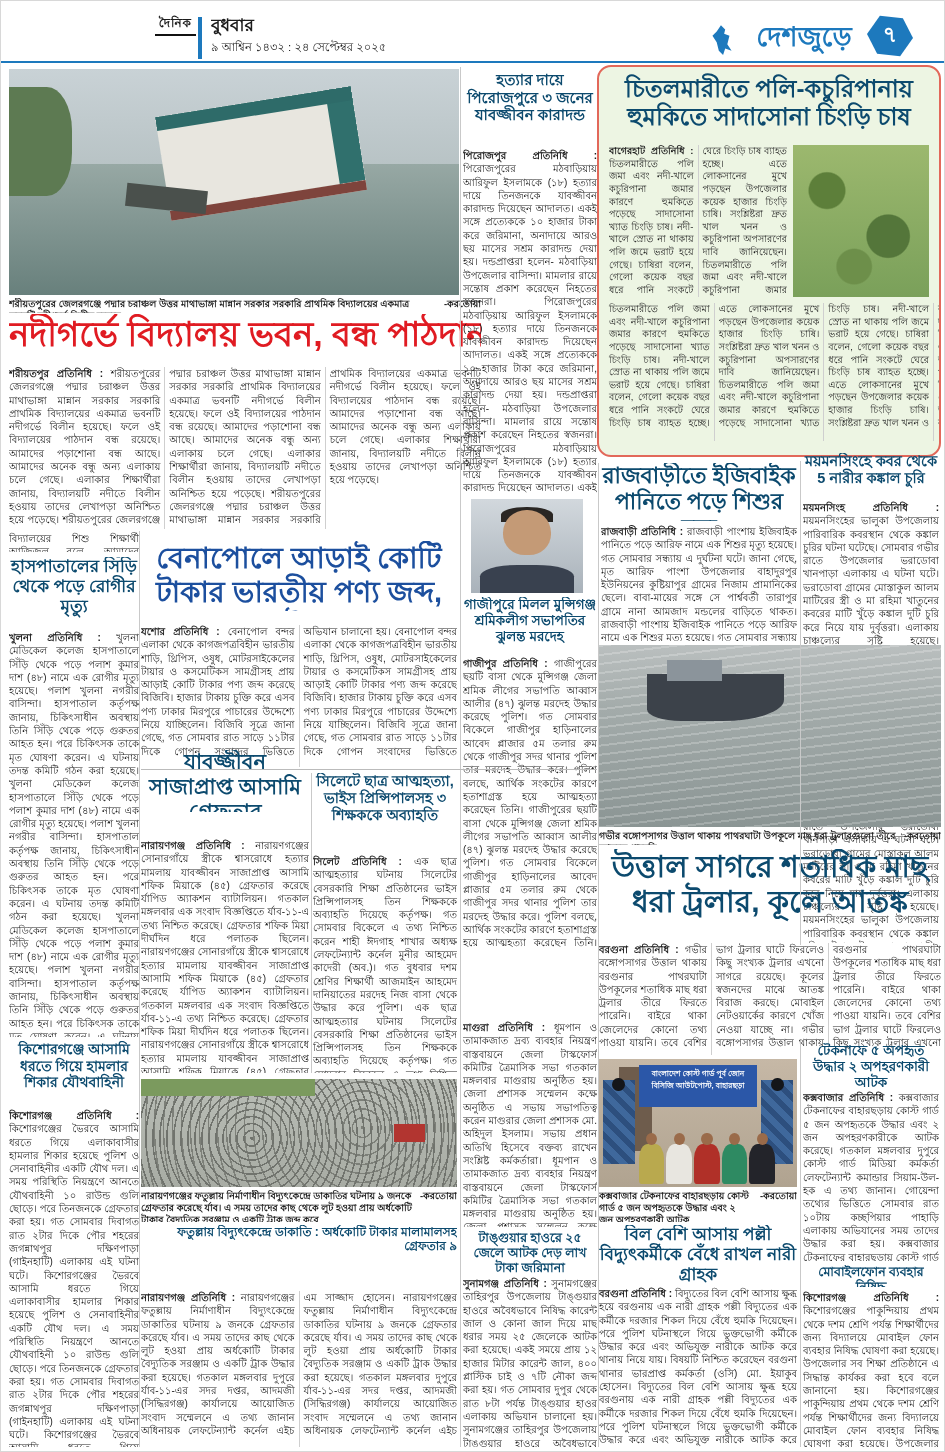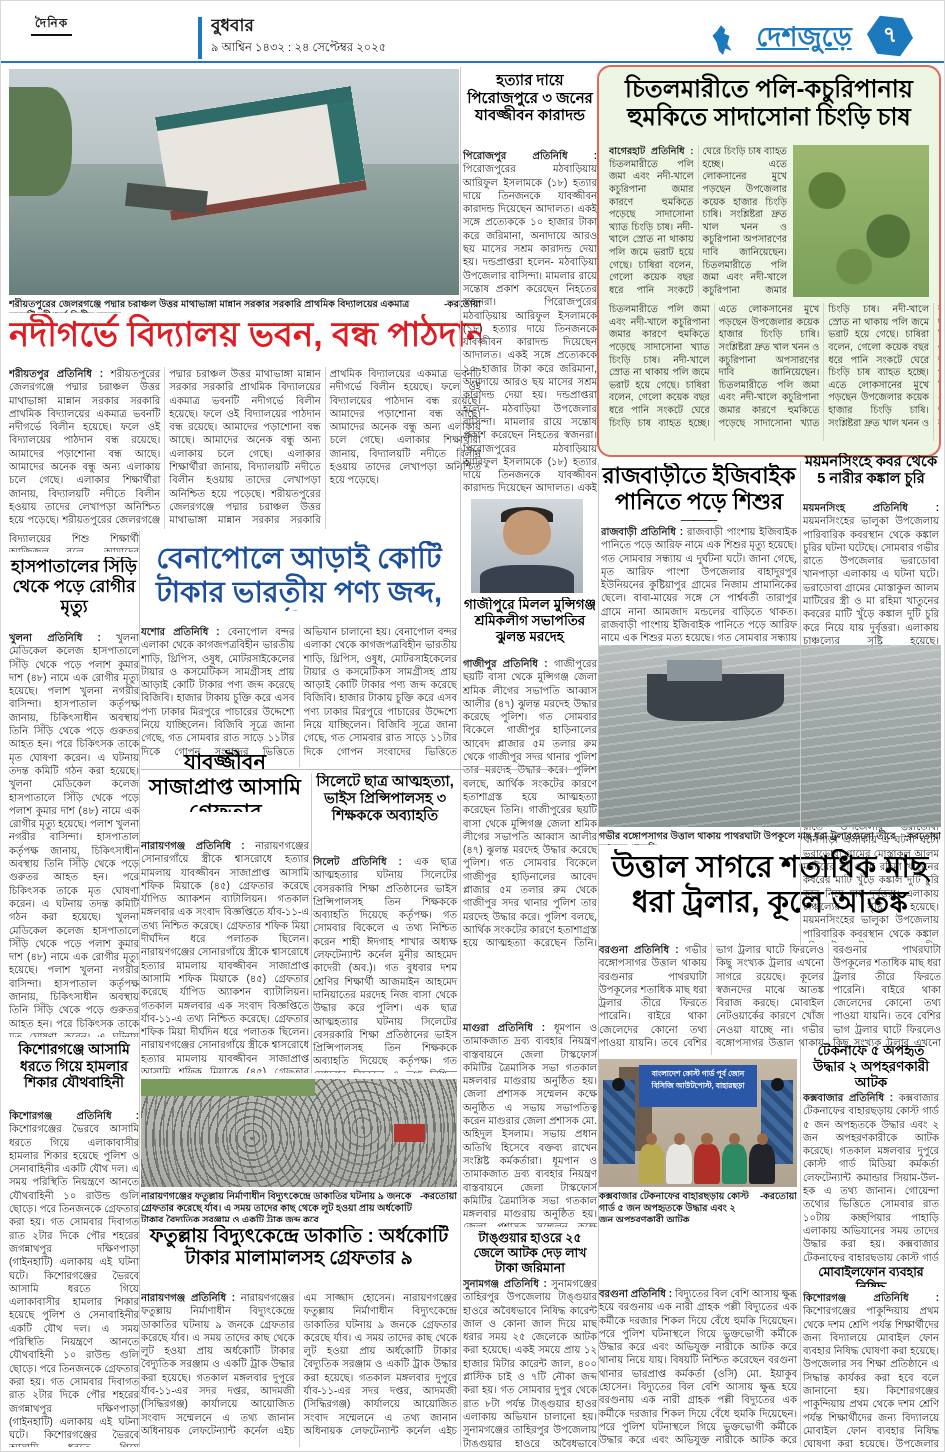--- a/index.html
+++ b/index.html
@@ -13,21 +13,21 @@
   .logo-big{font-size:31px;font-weight:900;letter-spacing:-1px;line-height:1;margin-top:30px;}
   .vbar{background:#1d79bd;}
   .dayname{font-size:17px;font-weight:bold;line-height:1.1;}
   .dateline{font-size:11.5px;margin-top:3px;}
   .section-name{font-size:27px;font-weight:900;color:#1d79bd;line-height:40px;}
   .hexbadge{background:#1d79bd;color:#fff;font-size:22px;font-weight:bold;text-align:center;line-height:40px;
             clip-path:polygon(28% 2%,78% 8%,100% 55%,72% 98%,22% 92%,0 45%);}
   .blue-rule{background:#1d79bd;}
 
   
-  .h{font-weight:bold;text-align:center;color:#000000;line-height:1.18;}
+  .h{font-weight:bold;text-align:center;color:#0c4a6e;line-height:1.18;}
   .h-red{color:#e01b22;white-space:nowrap;}
   .h-blue{color:#1c4f9e;}
   .body{font-size:10px;line-height:1.33;text-align:justify;color:#1e1e1e;}
   .byline{font-weight:bold;}
   .cols2{columns:2;column-gap:9px;column-rule:1px solid #cfcfcf;column-fill:auto;height:100%;}
   .cols3{columns:3;column-gap:9px;column-rule:1px solid #cfcfcf;column-fill:auto;height:100%;}
   .caption{font-size:9.5px;font-weight:bold;line-height:1.28;color:#222;display:flex;justify-content:space-between;gap:8px;}
   .caption .credit{white-space:nowrap;font-weight:bold;}
   .vrule{position:absolute;width:1px;background:#c9c9c9;}
   .hrule{position:absolute;height:1px;background:#bbbbbb;}
@@ -74,33 +74,33 @@
      repeating-linear-gradient(45deg,#3f689c 0 6px,#2d4f7e 6px 12px);}
   .ph-guard:before{content:"";position:absolute;left:30%;top:-2%;width:40%;height:16%;background:#14161a;border-radius:50%;}
   .ph-sit{position:absolute;bottom:2%;height:32%;width:13%;border-radius:35% 35% 10% 10%;}
   .ph-sit:before{content:"";position:absolute;left:28%;top:-26%;width:44%;height:30%;background:#9a6b4a;border-radius:50%;}
 </style>
 </head>
 <body>
 
 <div class="page">
 
-  <div class="abs" style="left:30px;top:12px;width:165px;height:48px;text-align:left;">
+  <div class="abs" style="left:30px;top:12px;width:165px;height:48px;text-align:right;">
     <div class="logo-small">দৈনিক</div>
     <div class="logo-big">করতোয়া</div>
   </div>
   <div class="abs vbar" style="left:197px;top:16px;width:4px;height:42px;"></div>
   <div class="abs" style="left:210px;top:16px;width:250px;height:44px;">
     <div class="dayname">বুধবার</div>
     <div class="dateline">৯ আশ্বিন ১৪৩২ : ২৪ সেপ্টেম্বর ২০২৫</div>
   </div>
   <svg class="abs" style="left:700px;top:22px;" width="42" height="34" viewBox="0 0 22 32">
     <path d="M10,2 L14,6 L13,10 L18,12 L16,20 L20,26 L14,24 L12,30 L8,26 L6,18 L2,12 L6,8 Z" fill="#1d79bd"></path>
   </svg>
-  <div class="abs section-name" style="left:748px;top:16px;width:110px;height:40px;text-align:center;text-decoration:underline;">দেশজুড়ে</div>
+  <div class="abs section-name" style="left:748px;top:16px;width:110px;height:40px;text-align:center;">দেশজুড়ে</div>
   <div class="abs hexbadge" style="left:866px;top:14px;width:46px;height:42px;">৭</div>
   <div class="abs blue-rule" style="left:0;top:60px;width:945px;height:2px;"></div>
 
   <div class="abs photo" style="left:8px;top:68px;width:450px;height:226px;">
     <div class="ph-sky"></div>
     <div class="ph-water"></div>
     <div class="ph-trees"></div>
     <div class="ph-building"></div>
     <div class="ph-debris"></div>
   </div>
@@ -218,21 +218,21 @@
   </div>
 
   <div class="abs photo ph-cables" style="left:140px;top:1078px;width:316px;height:108px;">
     <div class="ph-grass"></div>
     <div class="ph-redbox"></div>
   </div>
   <div class="abs caption" style="left:140px;top:1189px;width:316px;height:32px;">
     <span>নারায়ণগঞ্জের ফতুল্লায় নির্মাণাধীন বিদ্যুৎকেন্দ্রে ডাকাতির ঘটনায় ৯ জনকে গ্রেফতার করেছে র্যাব। এ সময় তাদের কাছ থেকে লুট হওয়া প্রায় অর্ধকোটি টাকার বৈদ্যুতিক সরঞ্জাম ও একটি ট্রাক জব্দ করে</span>
     <span class="credit">-করতোয়া</span>
   </div>
-  <div class="abs h" style="left:140px;top:1224px;width:316px;height:62px;font-size:19px;">ফতুল্লায় বিদ্যুৎকেন্দ্রে ডাকাতি : অর্ধকোটি টাকার মালামালসহ গ্রেফতার ৯</div>
+  <div class="abs h" style="left:140px;top:1224px;width:316px;height:62px;font-size:12px;text-align:right;">ফতুল্লায় বিদ্যুৎকেন্দ্রে ডাকাতি : অর্ধকোটি টাকার মালামালসহ গ্রেফতার ৯</div>
   <div class="abs" style="left:140px;top:1290px;width:316px;height:156px;">
     <div class="body cols2">
       <span class="byline">নারায়ণগঞ্জ প্রতিনিধি :</span>
       <span>নারায়ণগঞ্জের ফতুল্লায় নির্মাণাধীন বিদ্যুৎকেন্দ্রে ডাকাতির ঘটনায় ৯ জনকে গ্রেফতার করেছে র্যাব। এ সময় তাদের কাছ থেকে লুট হওয়া প্রায় অর্ধকোটি টাকার বৈদ্যুতিক সরঞ্জাম ও একটি ট্রাক উদ্ধার করা হয়েছে। গতকাল মঙ্গলবার দুপুরে র্যাব-১১-এর সদর দপ্তর, আদমজী (সিদ্ধিরগঞ্জ) কার্যালয়ে আয়োজিত সংবাদ সম্মেলনে এ তথ্য জানান অধিনায়ক লেফটেন্যান্ট কর্নেল এইচ এম সাজ্জাদ হোসেন। নারায়ণগঞ্জের ফতুল্লায় নির্মাণাধীন বিদ্যুৎকেন্দ্রে ডাকাতির ঘটনায় ৯ জনকে গ্রেফতার করেছে র্যাব। এ সময় তাদের কাছ থেকে লুট হওয়া প্রায় অর্ধকোটি টাকার বৈদ্যুতিক সরঞ্জাম ও একটি ট্রাক উদ্ধার করা হয়েছে। গতকাল মঙ্গলবার দুপুরে র্যাব-১১-এর সদর দপ্তর, আদমজী (সিদ্ধিরগঞ্জ) কার্যালয়ে আয়োজিত সংবাদ সম্মেলনে এ তথ্য জানান অধিনায়ক লেফটেন্যান্ট কর্নেল এইচ এম সাজ্জাদ হোসেন। নারায়ণগঞ্জের ফতুল্লায় নির্মাণাধীন বিদ্যুৎকেন্দ্রে ডাকাতির ঘটনায় ৯ জনকে গ্রেফতার করেছে র্যাব। এ সময় তাদের কাছ থেকে লুট হওয়া প্রায় অর্ধকোটি টাকার বৈদ্যুতিক সরঞ্জাম ও একটি ট্রাক উদ্ধার করা হয়েছে। গতকাল মঙ্গলবার দুপুরে র্যাব-১১-এর সদর দপ্তর, আদমজী (সিদ্ধিরগঞ্জ) কার্যালয়ে আয়োজিত সংবাদ সম্মেলনে এ তথ্য জানান অধিনায়ক লেফটেন্যান্ট কর্নেল এইচ এম সাজ্জাদ হোসেন।</span>
     </div>
   </div>
 
   <div class="abs h" style="left:462px;top:1230px;width:134px;height:42px;font-size:12.5px;">টাঙ্গুয়ার হাওরে ২৫ জেলে আটক দেড় লাখ টাকা জরিমানা</div>
   <div class="abs body" style="left:462px;top:1276px;width:134px;height:170px;">
     <span class="byline">সুনামগঞ্জ প্রতিনিধি :</span>
@@ -250,20 +250,21 @@
     <div class="ph-sit" style="left:20%;background:#b9a94e;"></div>
     <div class="ph-sit" style="left:34%;background:#e8e6e0;"></div>
     <div class="ph-sit" style="left:48%;background:#b03028;"></div>
     <div class="ph-sit" style="left:62%;background:#2e8a62;"></div>
     <div class="ph-sit" style="left:76%;background:#23242a;"></div>
   </div>
   <div class="abs caption" style="left:598px;top:1189px;width:198px;height:32px;">
     <span>কক্সবাজার টেকনাফের বাহারছড়ায় কোস্ট গার্ড ৫ জন অপহৃতকে উদ্ধার এবং ২ জন অপহরণকারী আটক</span>
     <span class="credit">-করতোয়া</span>
   </div>
+  <div class="abs h" style="left:598px;top:1224px;width:198px;height:58px;font-size:17px;">বিল বেশি আসায় পল্লী বিদ্যুৎকর্মীকে বেঁধে রাখল নারী গ্রাহক</div>
   <div class="abs body" style="left:598px;top:1286px;width:198px;height:160px;">
     <span class="byline">বরগুনা প্রতিনিধি :</span>
     <span>বিদ্যুতের বিল বেশি আসায় ক্ষুব্ধ হয়ে বরগুনায় এক নারী গ্রাহক পল্লী বিদ্যুতের এক কর্মীকে দরজার শিকল দিয়ে বেঁধে হুমকি দিয়েছেন। পরে পুলিশ ঘটনাস্থলে গিয়ে ভুক্তভোগী কর্মীকে উদ্ধার করে এবং অভিযুক্ত নারীকে আটক করে থানায় নিয়ে যায়। বিষয়টি নিশ্চিত করেছেন বরগুনা থানার ভারপ্রাপ্ত কর্মকর্তা (ওসি) মো. ইয়াকুব হোসেন। বিদ্যুতের বিল বেশি আসায় ক্ষুব্ধ হয়ে বরগুনায় এক নারী গ্রাহক পল্লী বিদ্যুতের এক কর্মীকে দরজার শিকল দিয়ে বেঁধে হুমকি দিয়েছেন। পরে পুলিশ ঘটনাস্থলে গিয়ে ভুক্তভোগী কর্মীকে উদ্ধার করে এবং অভিযুক্ত নারীকে আটক করে থানায় নিয়ে যায়। বিষয়টি নিশ্চিত করেছেন বরগুনা থানার ভারপ্রাপ্ত কর্মকর্তা (ওসি) মো. ইয়াকুব হোসেন।</span>
   </div>
 
   <div class="abs h" style="left:802px;top:1042px;width:136px;height:44px;font-size:13.5px;">টেকনাফে ৫ অপহৃত উদ্ধার ২ অপহরণকারী আটক</div>
   <div class="abs body" style="left:802px;top:1090px;width:136px;height:170px;">
     <span class="byline">কক্সবাজার প্রতিনিধি :</span>
     <span>কক্সবাজার টেকনাফের বাহারছড়ায় কোস্ট গার্ড ৫ জন অপহৃতকে উদ্ধার এবং ২ জন অপহরণকারীকে আটক করেছে। গতকাল মঙ্গলবার দুপুরে কোস্ট গার্ড মিডিয়া কর্মকর্তা লেফটেন্যান্ট কমান্ডার সিয়াম-উল-হক এ তথ্য জানান। গোয়েন্দা তথ্যের ভিত্তিতে সোমবার রাত ১০টায় কচ্ছপিয়ার পাহাড়ি এলাকায় অভিযানের সময় তাদের উদ্ধার করা হয়। কক্সবাজার টেকনাফের বাহারছড়ায় কোস্ট গার্ড ৫ জন অপহৃতকে উদ্ধার এবং ২ জন অপহরণকারীকে আটক করেছে। গতকাল মঙ্গলবার দুপুরে কোস্ট গার্ড মিডিয়া কর্মকর্তা লেফটেন্যান্ট কমান্ডার সিয়াম-উল-হক এ তথ্য জানান। গোয়েন্দা তথ্যের ভিত্তিতে সোমবার রাত ১০টায় কচ্ছপিয়ার পাহাড়ি এলাকায় অভিযানের সময় তাদের উদ্ধার করা হয়।</span>
   </div>

